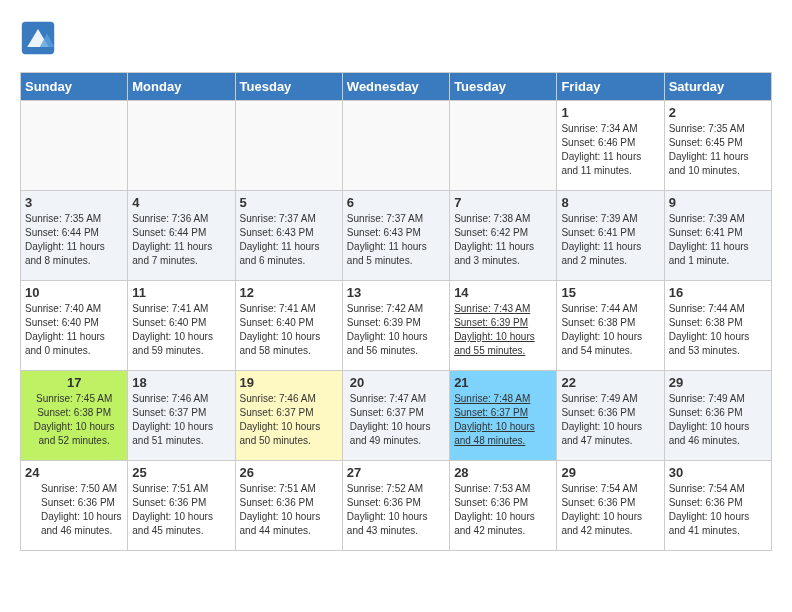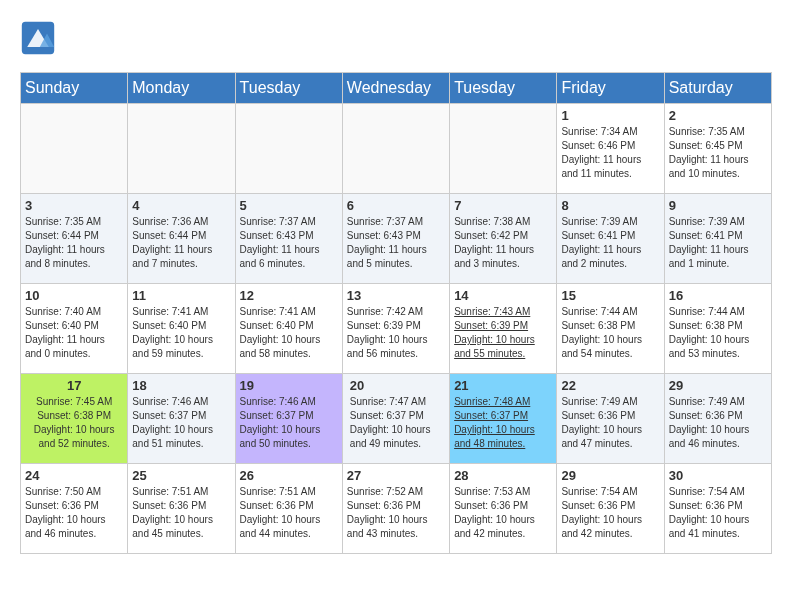--- a/index.html
+++ b/index.html
@@ -47,22 +47,22 @@
       color: #555;
     }
     table {
       width: 100%;
       border-collapse: collapse;
       table-layout: fixed;
     }
     thead th {
       background-color: #3a7abf;
       color: #fff;
-      font-size: 16px;
-      font-weight: normal;
+      font-size: 13px;
+      font-weight: bold;
       padding: 6px 4px;
       text-align: left;
       border: 1px solid #ccc;
       margin-top: 16px;
     }
     td {
       border: 1px solid #ccc;
       vertical-align: top;
       padding: 4px 4px;
       font-size: 10.5px;
@@ -235,21 +235,21 @@
           <div class="day-info" style="white-space: pre-line;">Sunrise: 7:45 AM
 Sunset: 6:38 PM
 Daylight: 10 hours and 52 minutes.</div>
         </td>
         <td style="background: rgb(240, 244, 249);">
           <span class="day-num">18</span>
           <div class="day-info" style="white-space: pre-line;">Sunrise: 7:46 AM
 Sunset: 6:37 PM
 Daylight: 10 hours and 51 minutes.</div>
         </td>
-        <td style="background: #c4b5fd;">
+        <td style="background: #fef9c3;">
           <span class="day-num">19</span>
           <div class="day-info" style="white-space: pre-line;">Sunrise: 7:46 AM
 Sunset: 6:37 PM
 Daylight: 10 hours and 50 minutes.</div>
         </td>
         <td style="background: rgb(240, 244, 249); padding-left: 7px;">
           <span class="day-num">20</span>
           <div class="day-info" style="white-space: pre-line;">Sunrise: 7:47 AM
 Sunset: 6:37 PM
 Daylight: 10 hours and 49 minutes.</div>
@@ -269,21 +269,21 @@
         <td style="background: rgb(240, 244, 249);">
           <span class="day-num">29</span>
           <div class="day-info" style="white-space: pre-line;">Sunrise: 7:49 AM
 Sunset: 6:36 PM
 Daylight: 10 hours and 46 minutes.</div>
         </td>
       </tr>
       <tr>
         <td>
           <span class="day-num">24</span>
-          <div class="day-info" style="white-space: pre-line;">Sunrise: 7:50 AM
+          <div class="day-info" style="white-space: pre-line; margin-left: 16px;">Sunrise: 7:50 AM
 Sunset: 6:36 PM
 Daylight: 10 hours and 46 minutes.</div>
         </td>
         <td>
           <span class="day-num">25</span>
           <div class="day-info" style="white-space: pre-line;">Sunrise: 7:51 AM
 Sunset: 6:36 PM
 Daylight: 10 hours and 45 minutes.</div>
         </td>
         <td>

